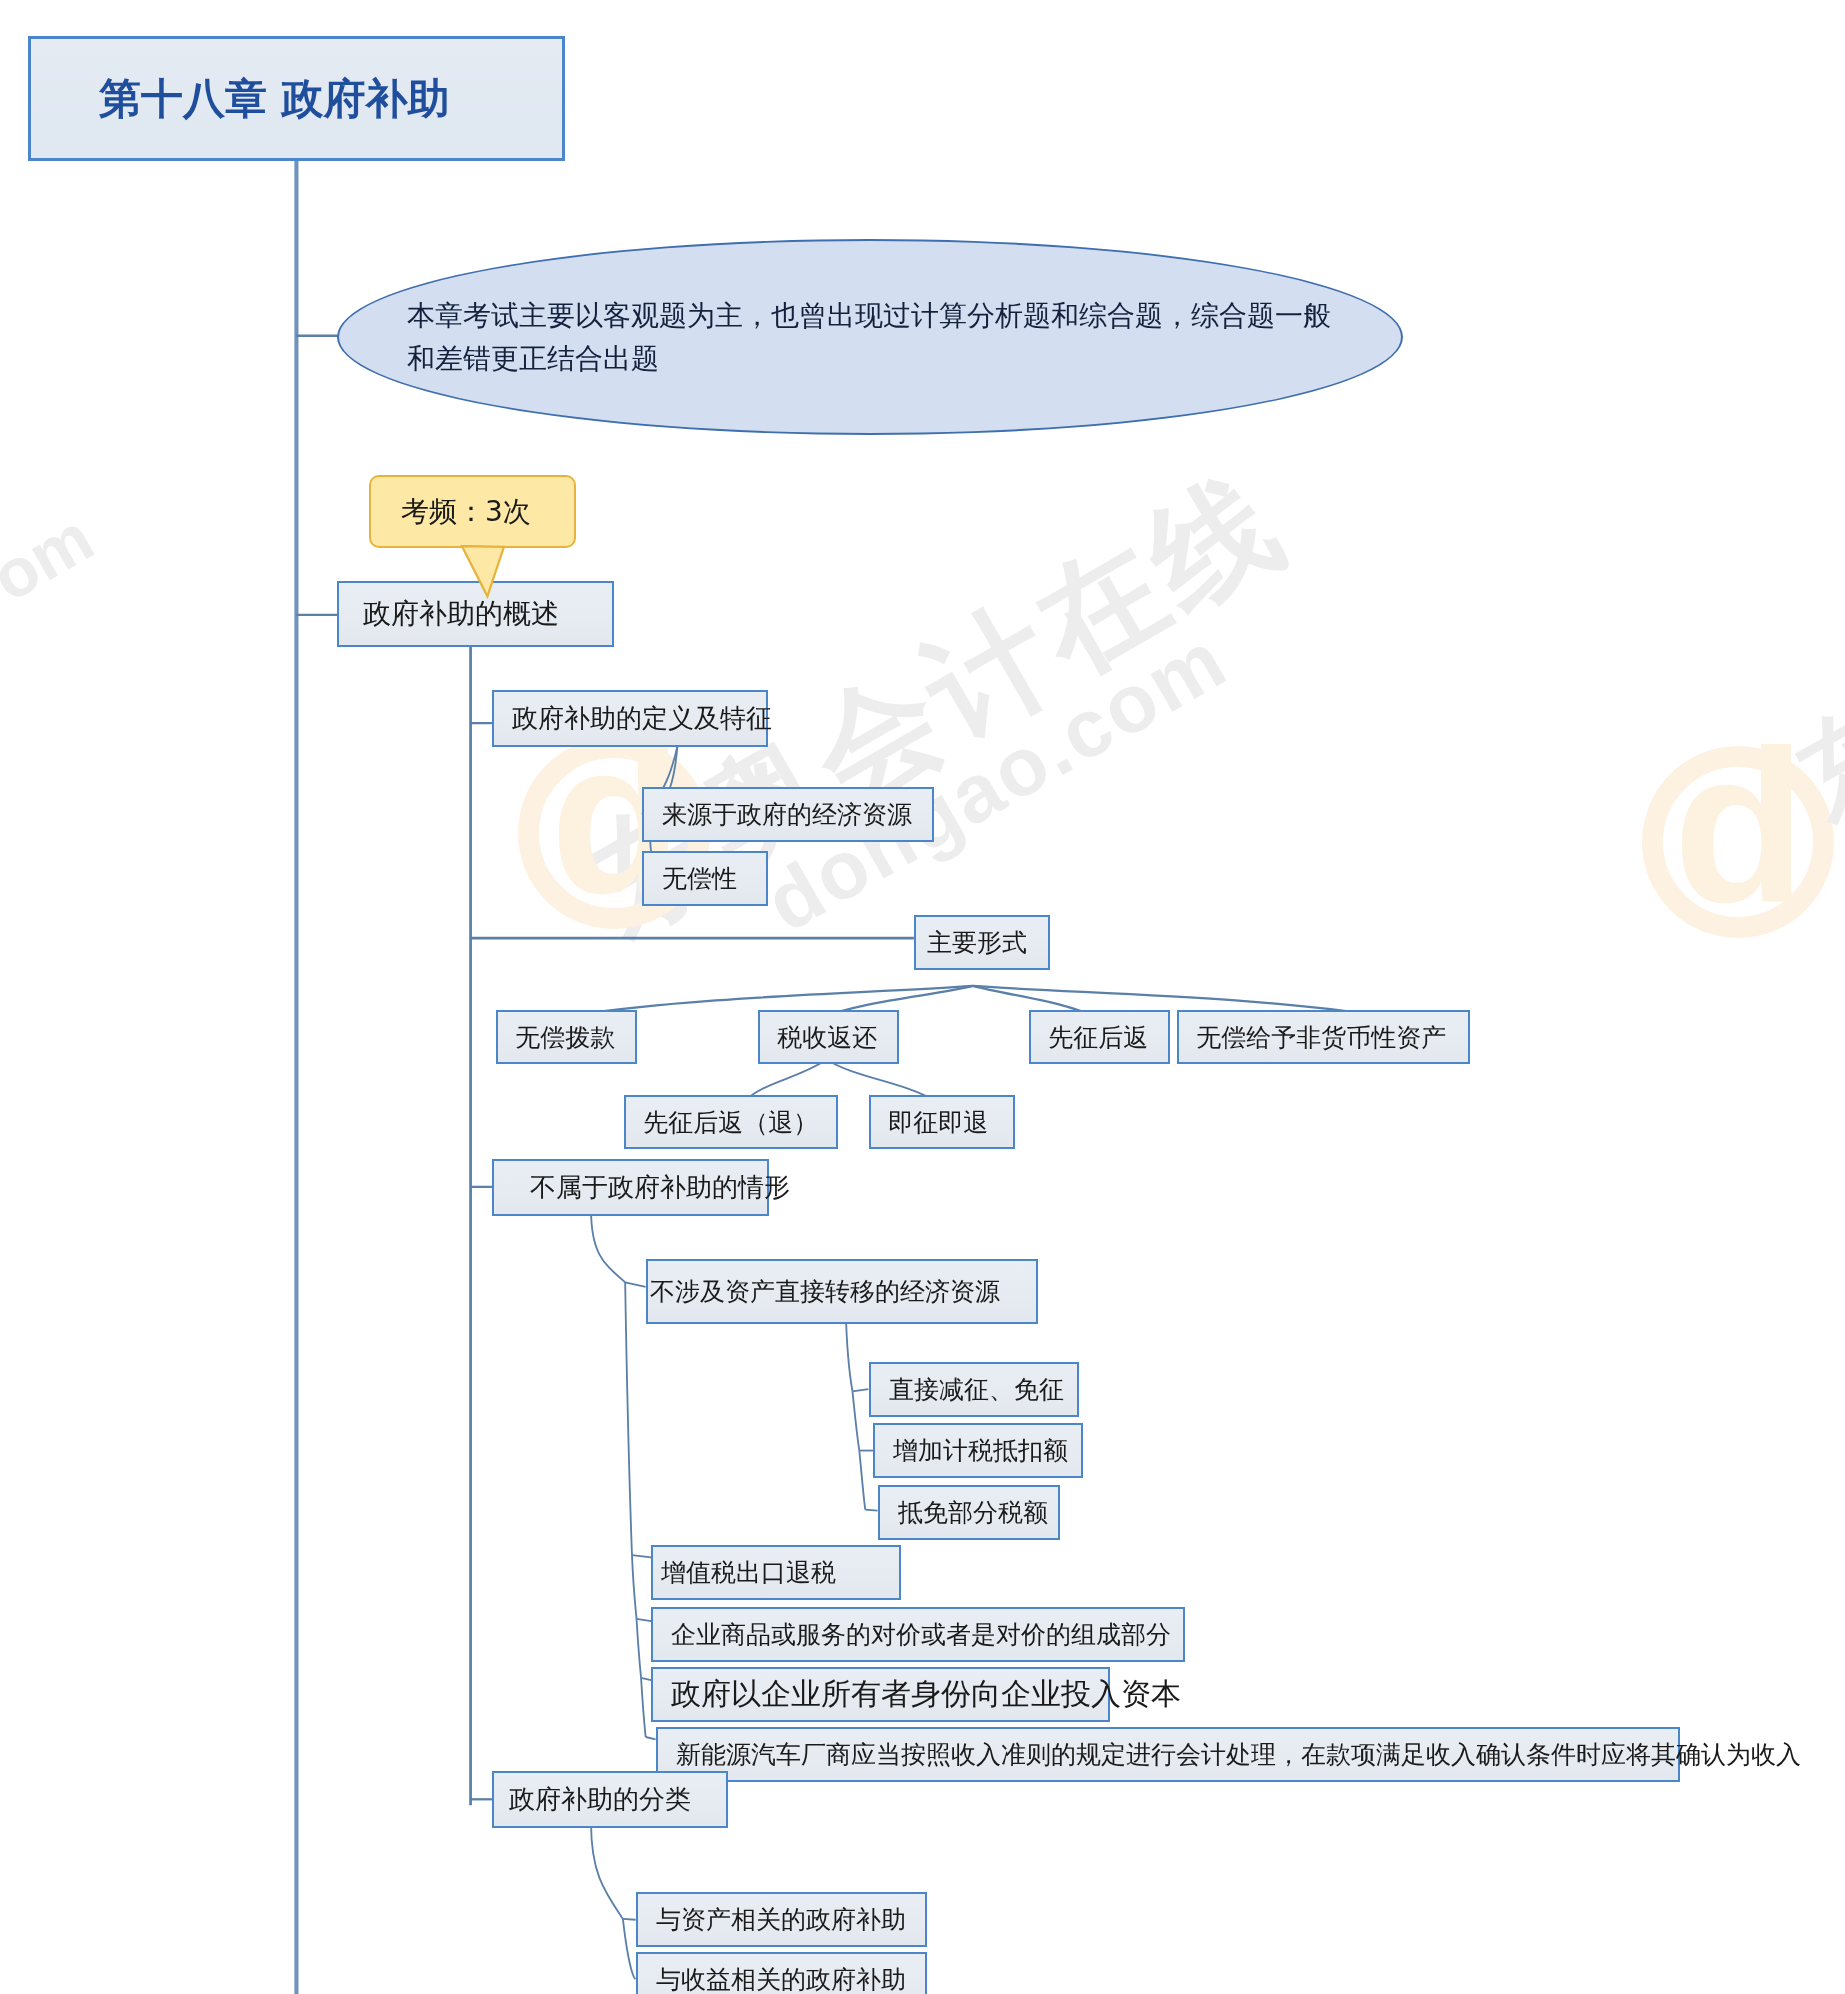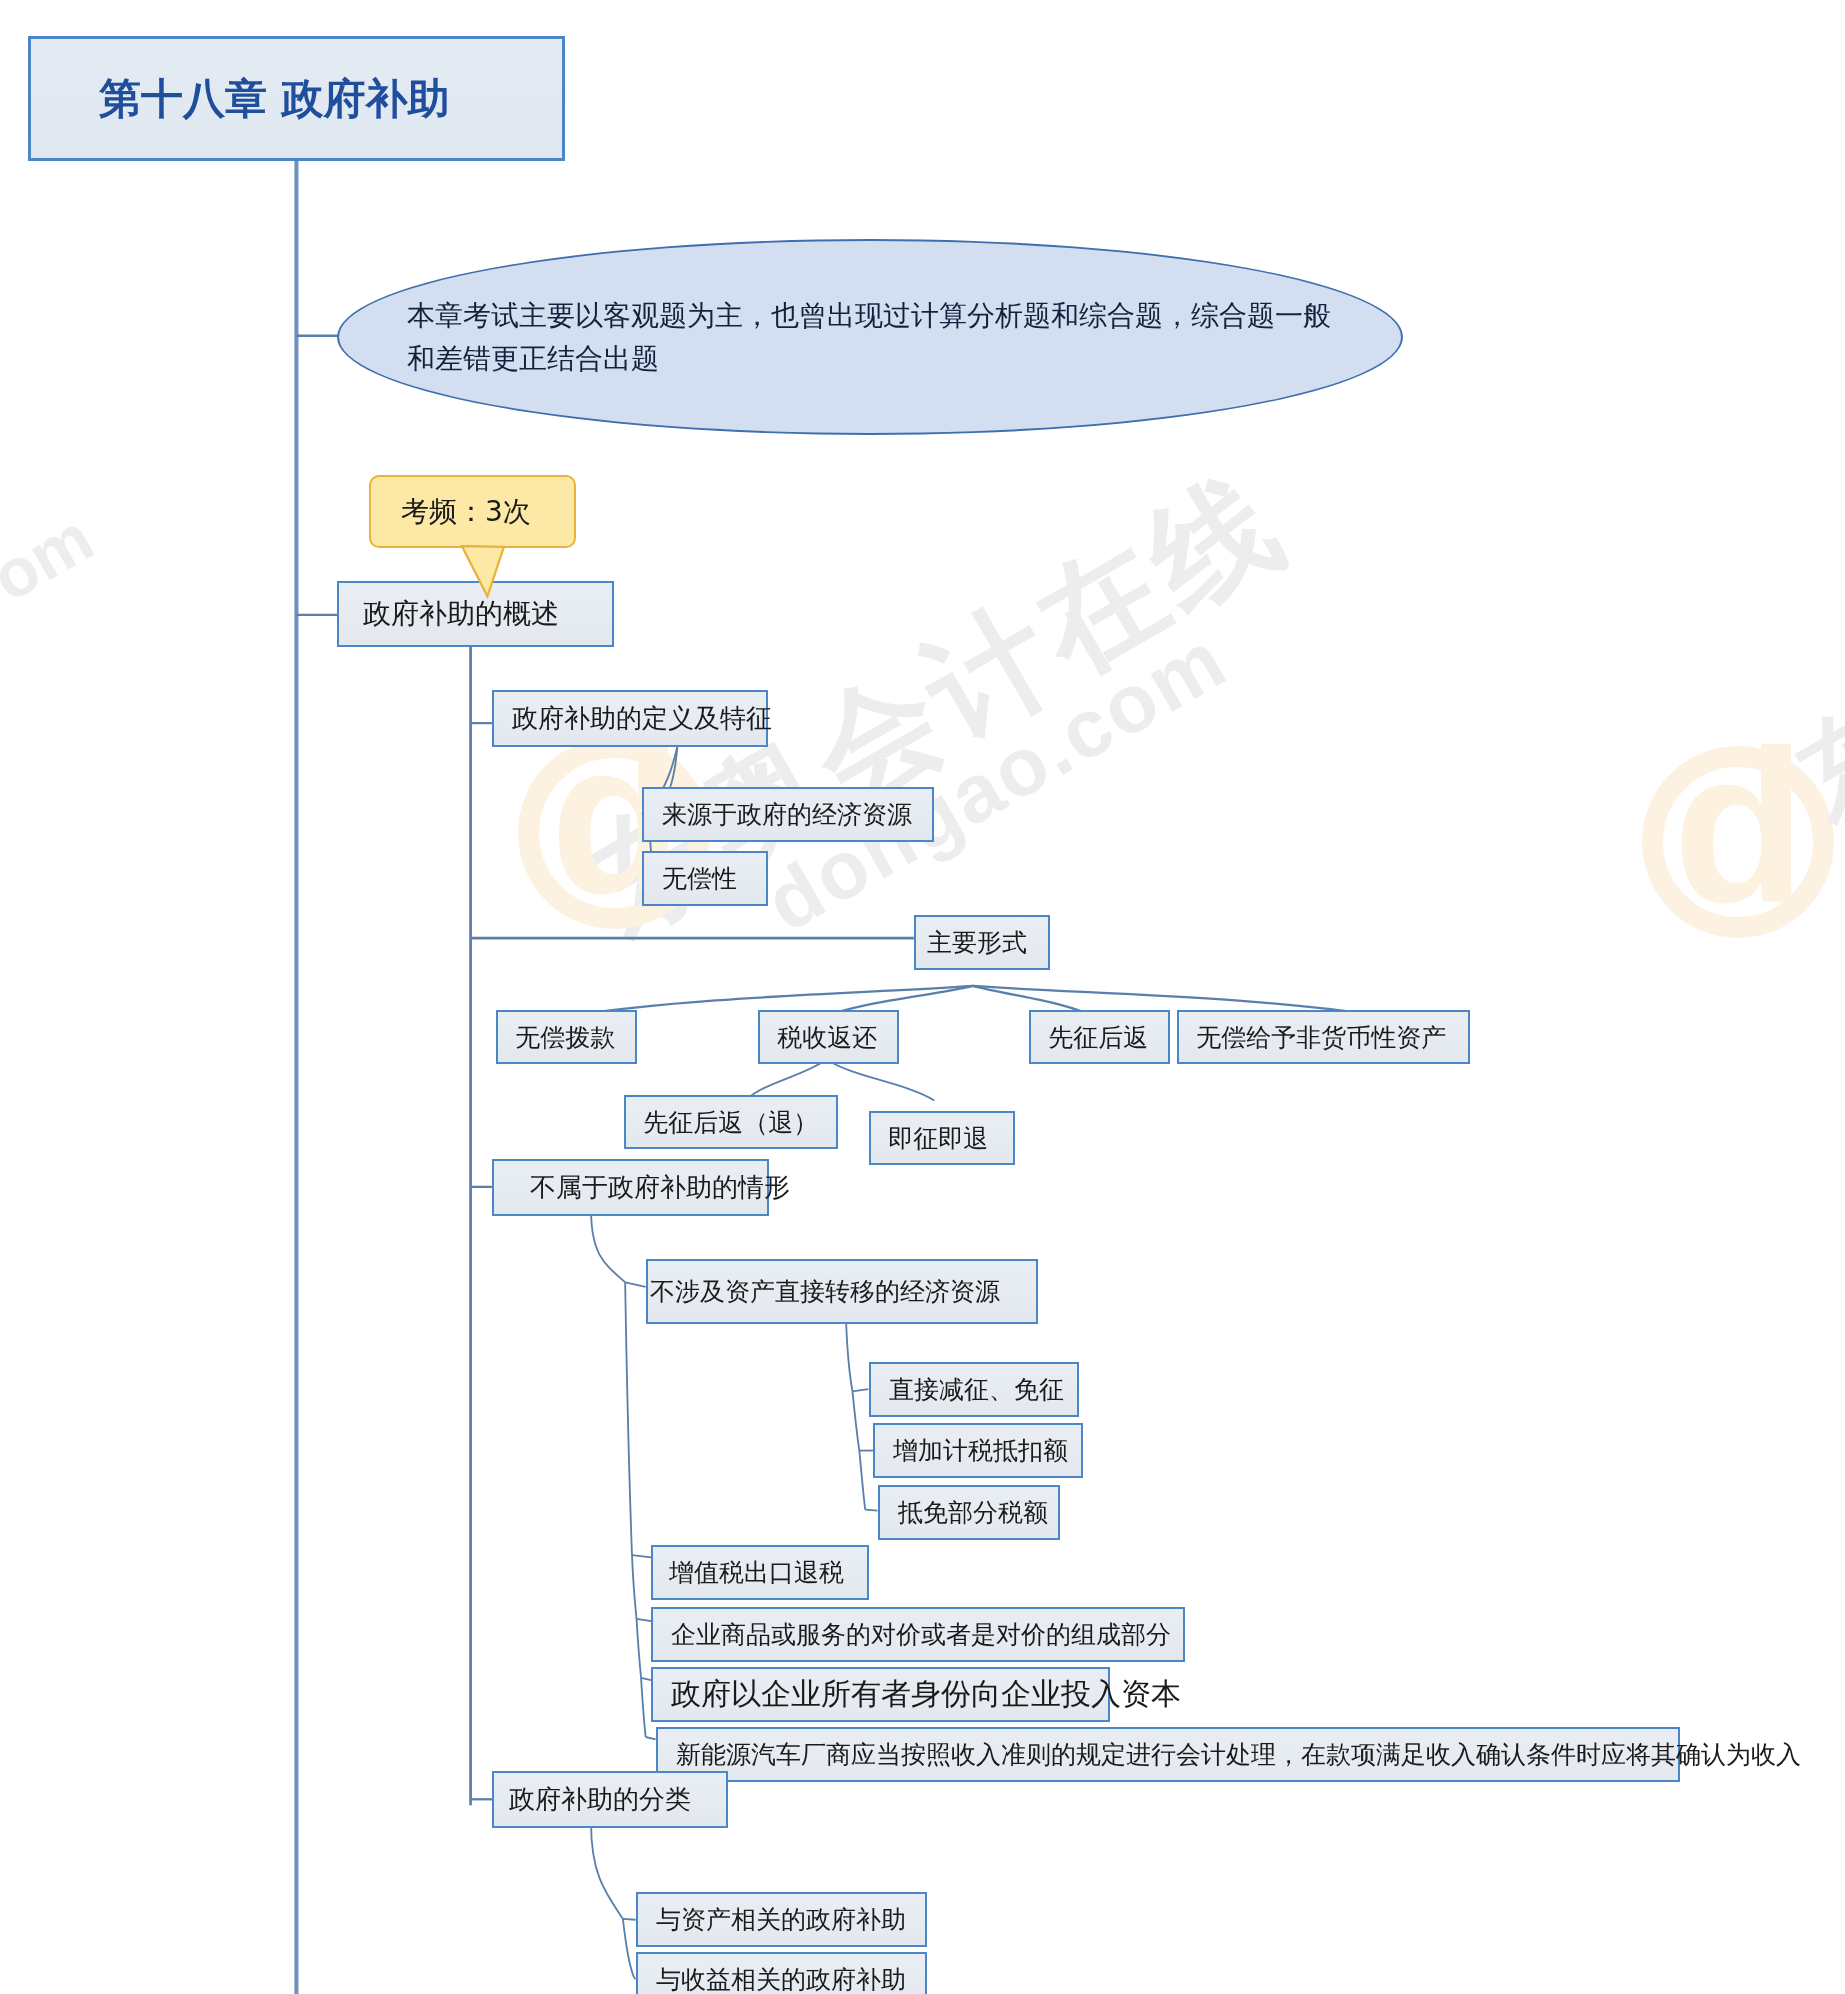--- a/index.html
+++ b/index.html
@@ -190,21 +190,21 @@
 </div>
 
 <div class="node" style="left:1177px;top:1010px;width:293px;height:54px;padding-left:17.3px;z-index:3;">
   <span style="font-size:25px;">无偿给予非货币性资产</span>
 </div>
 
 <div class="node" style="left:624px;top:1095px;width:214px;height:54px;padding-left:17.3px;z-index:3;">
   <span style="font-size:25px;">先征后返（退）</span>
 </div>
 
-<div class="node" style="left:869px;top:1095px;width:146px;height:54px;padding-left:17.3px;z-index:3;margin-top:16px;">
+<div class="node" style="left:869px;top:1095px;width:146px;height:54px;padding-left:17.3px;z-index:3;">
   <span style="font-size:25px;">即征即退</span>
 </div>
 
 <div class="node" style="left:492px;top:1159px;width:277px;height:57px;padding-left:36px;z-index:3;">
   <span style="font-size:26px;">不属于政府补助的情形</span>
 </div>
 
 <div class="node" style="left:646px;top:1259px;width:392px;height:65px;padding-left:2px;z-index:3;">
   <span style="font-size:25px;">不涉及资产直接转移的经济资源</span>
 </div>
@@ -214,21 +214,21 @@
 </div>
 
 <div class="node" style="left:873px;top:1423px;width:210px;height:55px;padding-left:18px;z-index:3;">
   <span style="font-size:25px;">增加计税抵扣额</span>
 </div>
 
 <div class="node" style="left:878px;top:1485px;width:182px;height:55px;padding-left:18px;z-index:3;">
   <span style="font-size:25px;">抵免部分税额</span>
 </div>
 
-<div class="node" style="left:651px;top:1545px;width:218px;height:55px;padding-left:16px;z-index:3;">
+<div class="node" style="left:651px;top:1545px;width:250px;height:55px;padding-left:8px;z-index:3;">
   <span style="font-size:25px;">增值税出口退税</span>
 </div>
 
 <div class="node" style="left:651px;top:1607px;width:534px;height:55px;padding-left:18px;z-index:3;">
   <span style="font-size:25px;">企业商品或服务的对价或者是对价的组成部分</span>
 </div>
 
 <div class="node" style="left:651px;top:1667px;width:459px;height:55px;padding-left:18px;z-index:3;">
   <span style="font-size:30px;">政府以企业所有者身份向企业投入资本</span>
 </div>

